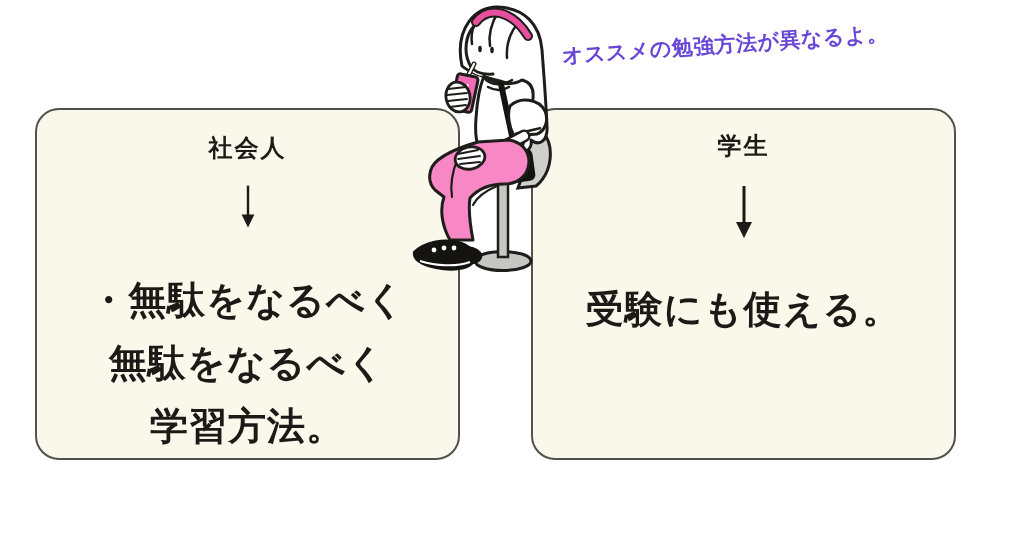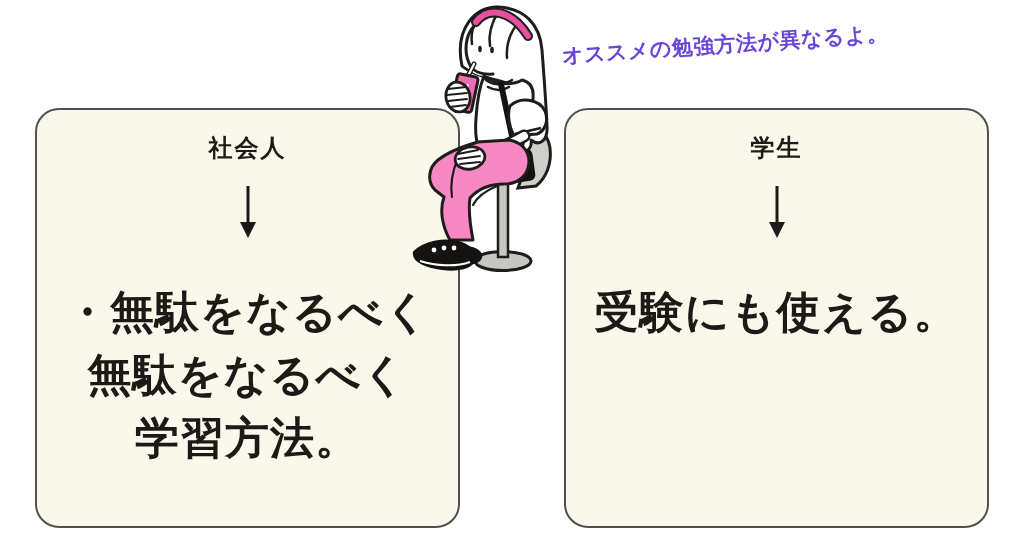--- a/index.html
+++ b/index.html
@@ -6,33 +6,33 @@
   .stage{
     position:relative;width:1035px;height:560px;background:#ffffff;overflow:hidden;
     font-family:"DejaVu Sans","Liberation Sans",sans-serif;
   }
   .callout{
     position:absolute;left:562px;top:42px;width:360px;
     font-size:21px;font-weight:800;letter-spacing:.5px;color:#6847d8;
     transform:rotate(-4deg);transform-origin:left center;white-space:nowrap;
   }
   .card{
-    position:absolute;top:108px;width:425px;height:420px;
+    position:absolute;top:108px;width:425px;height:352px;
     background:#faf8eb;border:2px solid #53514b;border-radius:24px;
     box-sizing:border-box;display:flex;flex-direction:column;align-items:center;
   }
   .card-left{left:35px;}
-  .card-right{left:564px;}
+  .card-right{left:531px;font-family:Liberation Mono, monospace;}
   .card-title{
     margin-top:24px;font-size:24px;font-weight:700;letter-spacing:2px;
     color:#1d1b17;line-height:28px;
   }
   .arrow{margin-top:22px;}
   .card-body{
-    margin-top:40px;font-size:44px;font-weight:800;line-height:63px;
+    margin-top:40px;font-size:38px;font-weight:800;line-height:63px;
     color:#1c1a16;text-align:center;letter-spacing:1px;white-space:nowrap;
   }
   .girl{position:absolute;left:400px;top:0;z-index:5;}
 </style>
 </head>
 <body>
 
 <div class="stage">
 
   <div class="callout">オススメの勉強方法が異なるよ。</div>

